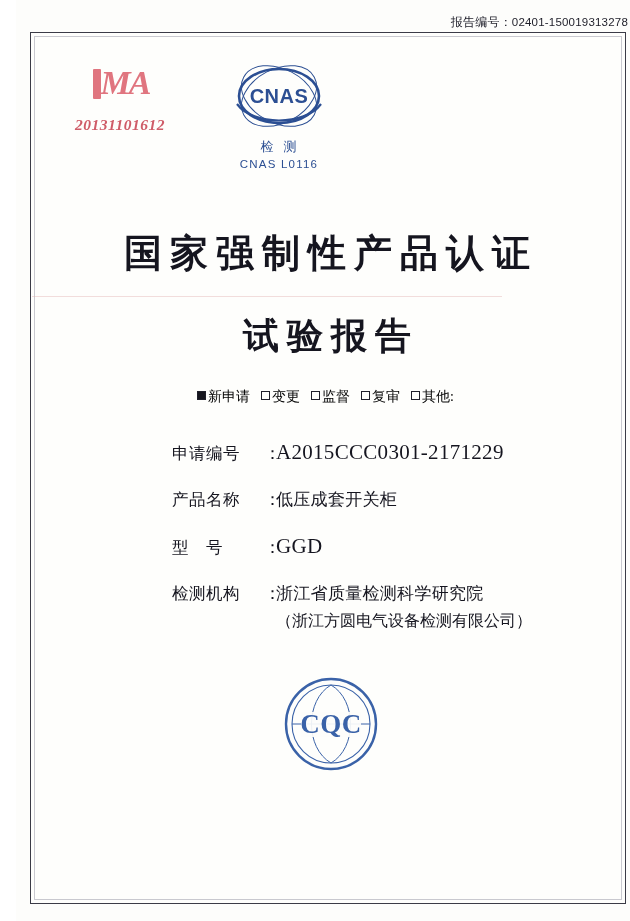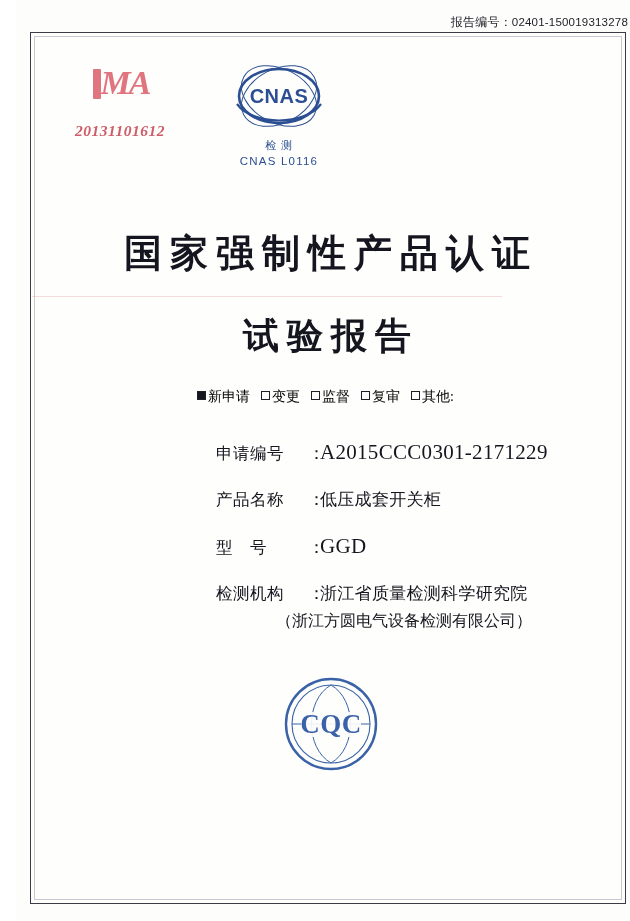--- a/index.html
+++ b/index.html
@@ -88,43 +88,43 @@
     width: 8px;
     height: 30px;
     background: #e0757f;
     border-radius: 1px;
   }
   .cma-mark .letters {
     display: inline-block;
     margin-left: 10px;
   }
   .cma-num {
-    margin-top: 22px;
+    margin-top: 16px;
     font-family: "Liberation Serif", serif;
     font-size: 15.5px;
     font-weight: bold;
     color: #cf5c68;
     letter-spacing: 0.5px;
   }
   .cnas-wrap {
     position: absolute;
     left: 148px;
     top: 0px;
     width: 150px;
     text-align: center;
   }
   .cnas-emblem {
     width: 104px;
     height: 84px;
     margin: 0 auto;
     position: relative;
   }
   .cnas-sub {
-    font-family: Liberation Serif, serif;
-    font-size: 11px;
+    font-family: Liberation Mono, monospace;
+    font-size: 13px;
     color: #2c4f93;
     letter-spacing: 1px;
     margin-top: -2px;
   }
   .cnas-code {
     font-family: "Liberation Sans", sans-serif;
     font-size: 11.5px;
     color: #2c4f93;
     letter-spacing: 1.2px;
     margin-top: 2px;
@@ -201,21 +201,20 @@
     left: 156px;
     top: 440px;
     width: 420px;
   }
   .field-row {
     display: flex;
     align-items: baseline;
     margin-bottom: 23px;
     font-size: 17px;
     color: #15151f;
-    margin-left: 44px;
   }
   .field-label {
     width: 92px;
     flex: 0 0 92px;
     font-size: 16.5px;
     letter-spacing: 0.5px;
     white-space: nowrap;
   }
   .field-colon {
     width: 12px;

